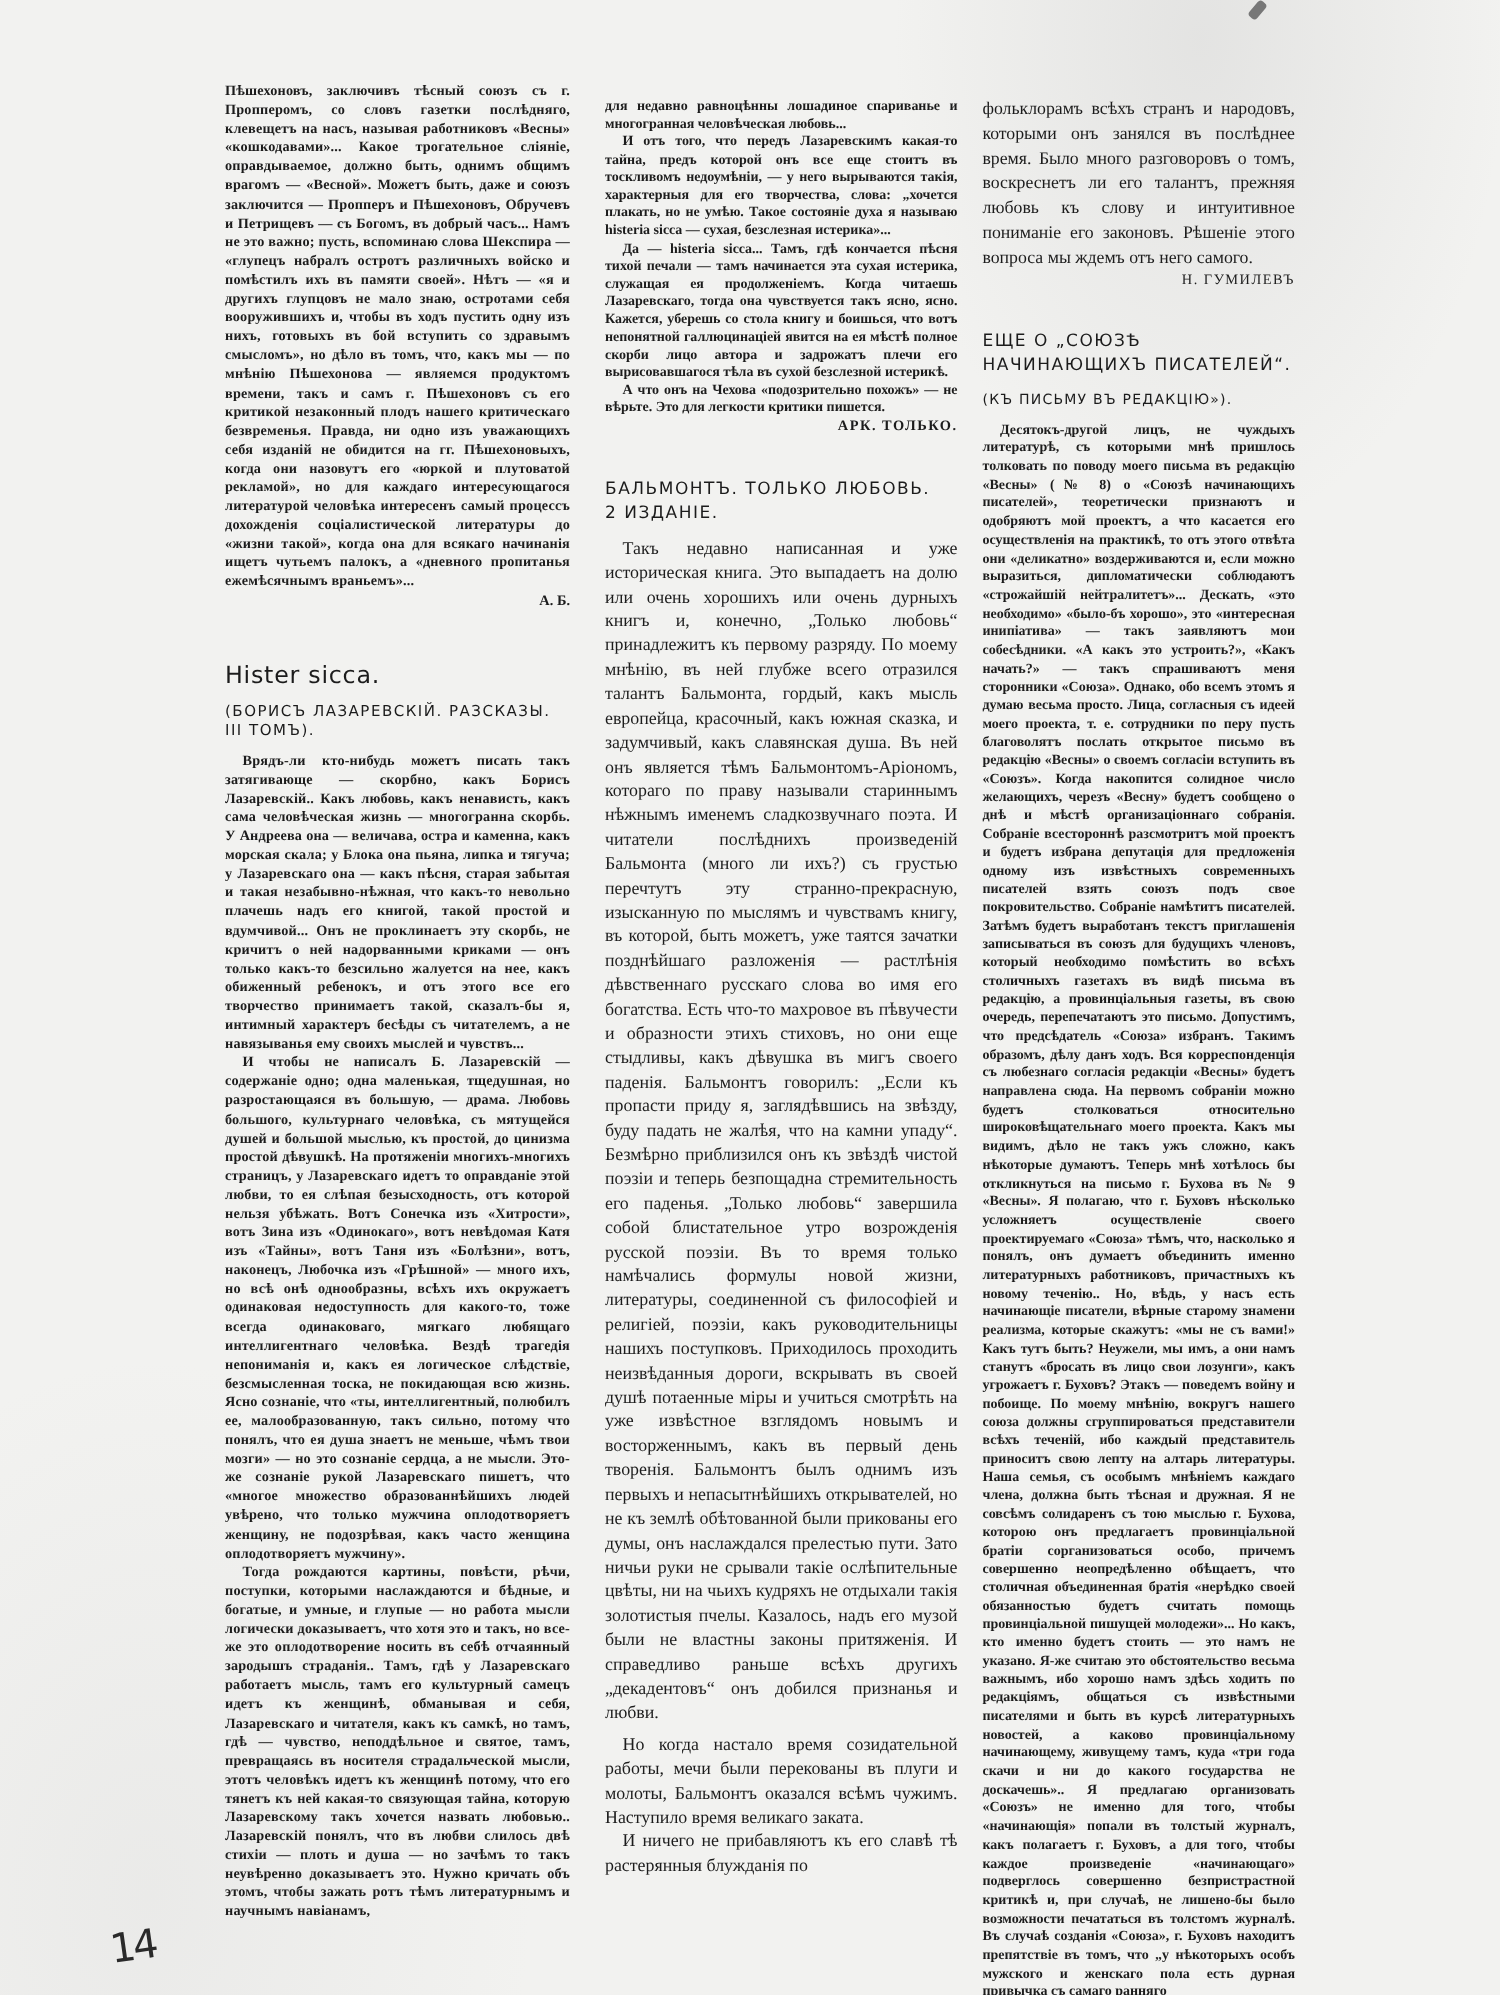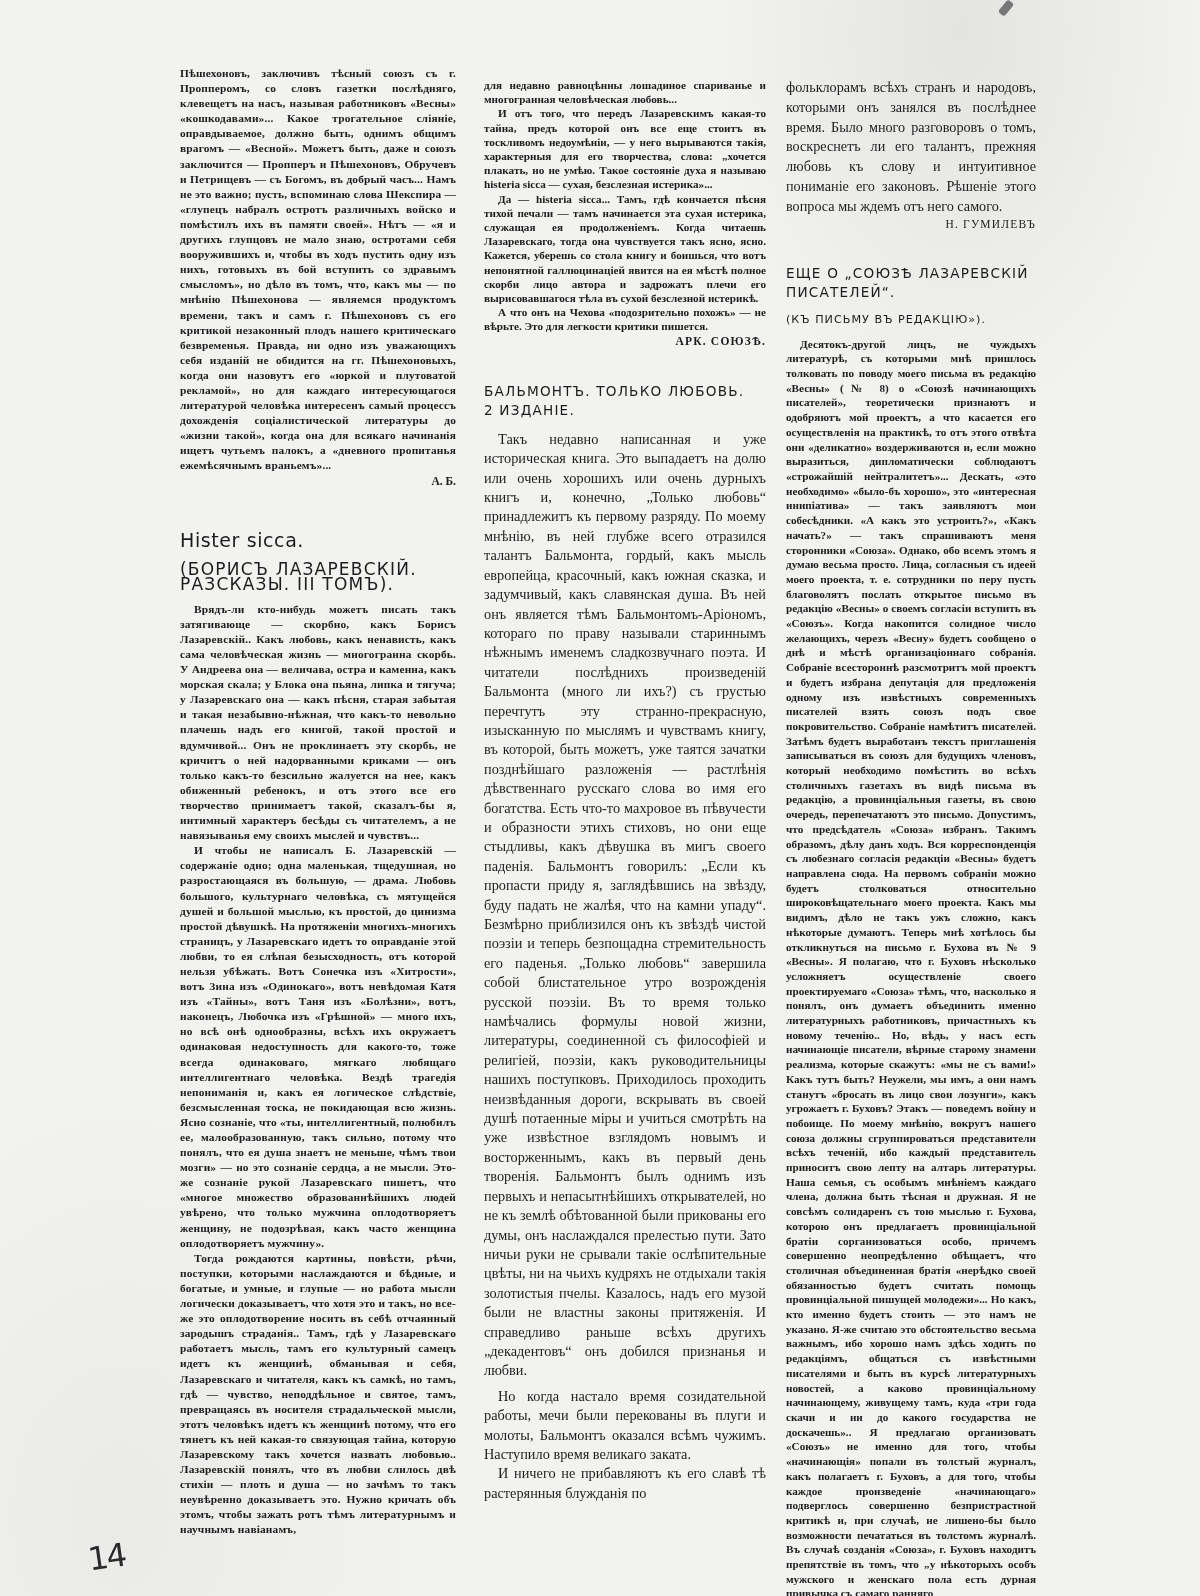--- a/index.html
+++ b/index.html
@@ -52,52 +52,52 @@
 <body>
 
 <div class="page-bg"></div>
 <div class="corner-mark"></div>
 
 <div class="col col1">
   <p class="noindent">Пѣшехоновъ, заключивъ тѣсный союзъ съ г. Пропперомъ, со словъ газетки послѣдняго, клевещетъ на насъ, называя работниковъ «Весны» «кошкодавами»... Какое трогательное сліяніе, оправдываемое, должно быть, однимъ общимъ врагомъ — «Весной». Можетъ быть, даже и союзъ заключится — Пропперъ и Пѣшехоновъ, Обручевъ и Петрищевъ — съ Богомъ, въ добрый часъ... Намъ не это важно; пусть, вспоминаю слова Шекспира — «глупецъ набралъ остротъ различныхъ войско и помѣстилъ ихъ въ памяти своей». Нѣтъ — «я и другихъ глупцовъ не мало знаю, остротами себя вооружившихъ и, чтобы въ ходъ пустить одну изъ нихъ, готовыхъ въ бой вступить со здравымъ смысломъ», но дѣло въ томъ, что, какъ мы — по мнѣнію Пѣшехонова — являемся продуктомъ времени, такъ и самъ г. Пѣшехоновъ съ его критикой незаконный плодъ нашего критическаго безвременья. Правда, ни одно изъ уважающихъ себя изданій не обидится на гг. Пѣшехоновыхъ, когда они назовутъ его «юркой и плутоватой рекламой», но для каждаго интересующагося литературой человѣка интересенъ самый процессъ дохожденія соціалистической литературы до «жизни такой», когда она для всякаго начинанія ищетъ чутьемъ палокъ, а «дневного пропитанья ежемѣсячнымъ враньемъ»...</p>
   <p class="sig" style="font-family:'Liberation Serif',serif;letter-spacing:0;">А. Б.</p>
 
   <h2 class="heading h-latin">Hister sicca.</h2>
-  <div class="heading sub-caps" style="font-size:17px;letter-spacing:1.2px;">(БОРИСЪ ЛАЗАРЕВСКІЙ. РАЗСКАЗЫ. III ТОМЪ).</div>
+  <div class="heading sub-caps" style="font-size:12px;letter-spacing:1.2px;">(БОРИСЪ ЛАЗАРЕВСКІЙ. РАЗСКАЗЫ. III ТОМЪ).</div>
 
   <p>Врядъ-ли кто-нибудь можетъ писать такъ затягивающе — скорбно, какъ Борисъ Лазаревскій.. Какъ любовь, какъ ненависть, какъ сама человѣческая жизнь — многогранна скорбь. У Андреева она — величава, остра и каменна, какъ морская скала; у Блока она пьяна, липка и тягуча; у Лазаревскаго она — какъ пѣсня, старая забытая и такая незабывно-нѣжная, что какъ-то невольно плачешь надъ его книгой, такой простой и вдумчивой... Онъ не проклинаетъ эту скорбь, не кричитъ о ней надорванными криками — онъ только какъ-то безсильно жалуется на нее, какъ обиженный ребенокъ, и отъ этого все его творчество принимаетъ такой, сказалъ-бы я, интимный характеръ бесѣды съ читателемъ, а не навязыванья ему своихъ мыслей и чувствъ...</p>
   <p>И чтобы не написалъ Б. Лазаревскій — содержаніе одно; одна маленькая, тщедушная, но разростающаяся въ большую, — драма. Любовь большого, культурнаго человѣка, съ мятущейся душей и большой мыслью, къ простой, до цинизма простой дѣвушкѣ. На протяженіи многихъ-многихъ страницъ, у Лазаревскаго идетъ то оправданіе этой любви, то ея слѣпая безысходность, отъ которой нельзя убѣжать. Вотъ Сонечка изъ «Хитрости», вотъ Зина изъ «Одинокаго», вотъ невѣдомая Катя изъ «Тайны», вотъ Таня изъ «Болѣзни», вотъ, наконецъ, Любочка изъ «Грѣшной» — много ихъ, но всѣ онѣ однообразны, всѣхъ ихъ окружаетъ одинаковая недоступность для какого-то, тоже всегда одинаковаго, мягкаго любящаго интеллигентнаго человѣка. Вездѣ трагедія непониманія и, какъ ея логическое слѣдствіе, безсмысленная тоска, не покидающая всю жизнь. Ясно сознаніе, что «ты, интеллигентный, полюбилъ ее, малообразованную, такъ сильно, потому что понялъ, что ея душа знаетъ не меньше, чѣмъ твои мозги» — но это сознаніе сердца, а не мысли. Это-же сознаніе рукой Лазаревскаго пишетъ, что «многое множество образованнѣйшихъ людей увѣрено, что только мужчина оплодотворяетъ женщину, не подозрѣвая, какъ часто женщина оплодотворяетъ мужчину».</p>
   <p>Тогда рождаются картины, повѣсти, рѣчи, поступки, которыми наслаждаются и бѣдные, и богатые, и умные, и глупые — но работа мысли логически доказываетъ, что хотя это и такъ, но все-же это оплодотворение носить въ себѣ отчаянный зародышъ страданія.. Тамъ, гдѣ у Лазаревскаго работаетъ мысль, тамъ его культурный самецъ идетъ къ женщинѣ, обманывая и себя, Лазаревскаго и читателя, какъ къ самкѣ, но тамъ, гдѣ — чувство, неподдѣльное и святое, тамъ, превращаясь въ носителя страдальческой мысли, этотъ человѣкъ идетъ къ женщинѣ потому, что его тянетъ къ ней какая-то связующая тайна, которую Лазаревскому такъ хочется назвать любовью.. Лазаревскій понялъ, что въ любви слилось двѣ стихіи — плоть и душа — но зачѣмъ то такъ неувѣренно доказываетъ это. Нужно кричать объ этомъ, чтобы зажать ротъ тѣмъ литературнымъ и научнымъ навіанамъ,</p>
 </div>
 
 <div class="col col2">
   <div class="upper">
     <p class="noindent">для недавно равноцѣнны лошадиное спариванье и многогранная человѣческая любовь...</p>
     <p>И отъ того, что передъ Лазаревскимъ какая-то тайна, предъ которой онъ все еще стоитъ въ тоскливомъ недоумѣніи, — у него вырываются такія, характерныя для его творчества, слова: „хочется плакать, но не умѣю. Такое состояніе духа я называю histeria sicca — сухая, безслезная истерика»...</p>
     <p>Да — histeria sicca... Тамъ, гдѣ кончается пѣсня тихой печали — тамъ начинается эта сухая истерика, служащая ея продолженіемъ. Когда читаешь Лазаревскаго, тогда она чувствуется такъ ясно, ясно. Кажется, уберешь со стола книгу и боишься, что вотъ непонятной галлюцинаціей явится на ея мѣстѣ полное скорби лицо автора и задрожатъ плечи его вырисовавшагося тѣла въ сухой безслезной истерикѣ.</p>
     <p>А что онъ на Чехова «подозрительно похожъ» — не вѣрьте. Это для легкости критики пишется.</p>
-    <p class="sig">АРК. СОЮЗѢ.</p>
+    <p class="sig">АРК. ТОЛЬКО.</p>
   </div>
 
   <h2 class="heading h-caps" style="margin-top:34px;width:270px;">БАЛЬМОНТЪ. ТОЛЬКО ЛЮБОВЬ. 2 ИЗДАНІЕ.</h2>
 
   <div class="modern">
     <p>Такъ недавно написанная и уже историческая книга. Это выпадаетъ на долю или очень хорошихъ или очень дурныхъ книгъ и, конечно, „Только любовь“ принадлежитъ къ первому разряду. По моему мнѣнію, въ ней глубже всего отразился талантъ Бальмонта, гордый, какъ мысль европейца, красочный, какъ южная сказка, и задумчивый, какъ славянская душа. Въ ней онъ является тѣмъ Бальмонтомъ-Аріономъ, котораго по праву называли стариннымъ нѣжнымъ именемъ сладкозвучнаго поэта. И читатели послѣднихъ произведеній Бальмонта (много ли ихъ?) съ грустью перечтутъ эту странно-прекрасную, изысканную по мыслямъ и чувствамъ книгу, въ которой, быть можетъ, уже таятся зачатки позднѣйшаго разложенія — растлѣнія дѣвственнаго русскаго слова во имя его богатства. Есть что-то махровое въ пѣвучести и образности этихъ стиховъ, но они еще стыдливы, какъ дѣвушка въ мигъ своего паденія. Бальмонтъ говорилъ: „Если къ пропасти приду я, заглядѣвшись на звѣзду, буду падать не жалѣя, что на камни упаду“. Безмѣрно приблизился онъ къ звѣздѣ чистой поэзіи и теперь безпощадна стремительность его паденья. „Только любовь“ завершила собой блистательное утро возрожденія русской поэзіи. Въ то время только намѣчались формулы новой жизни, литературы, соединенной съ философіей и религіей, поэзіи, какъ руководительницы нашихъ поступковъ. Приходилось проходить неизвѣданныя дороги, вскрывать въ своей душѣ потаенные міры и учиться смотрѣть на уже извѣстное взглядомъ новымъ и восторженнымъ, какъ въ первый день творенія. Бальмонтъ былъ однимъ изъ первыхъ и непасытнѣйшихъ открывателей, но не къ землѣ обѣтованной были прикованы его думы, онъ наслаждался прелестью пути. Зато ничьи руки не срывали такіе ослѣпительные цвѣты, ни на чьихъ кудряхъ не отдыхали такія золотистыя пчелы. Казалось, надъ его музой были не властны законы притяженія. И справедливо раньше всѣхъ другихъ „декадентовъ“ онъ добился признанья и любви.</p>
     <p style="margin-top:6px;">Но когда настало время созидательной работы, мечи были перекованы въ плуги и молоты, Бальмонтъ оказался всѣмъ чужимъ. Наступило время великаго заката.</p>
     <p>И ничего не прибавляютъ къ его славѣ тѣ растерянныя блужданія по</p>
   </div>
 </div>
 
 <div class="col col3">
   <div class="mod">
     <p class="noindent">фольклорамъ всѣхъ странъ и народовъ, которыми онъ занялся въ послѣднее время. Было много разговоровъ о томъ, воскреснетъ ли его талантъ, прежняя любовь къ слову и интуитивное пониманіе его законовъ. Рѣшеніе этого вопроса мы ждемъ отъ него самого.</p>
   </div>
   <p class="sig">Н. ГУМИЛЕВЪ</p>
 
-  <h2 class="heading h-caps" style="margin-top:32px;">ЕЩЕ О „СОЮЗѢ ЛАЗАРЕВСКІЙ ПИСАТЕЛЕЙ“.</h2>
+  <h2 class="heading h-caps" style="margin-top:32px;">ЕЩЕ О „СОЮЗѢ НАЧИНАЮЩИХЪ ПИСАТЕЛЕЙ“.</h2>
   <div class="heading sub-caps">(КЪ ПИСЬМУ ВЪ РЕДАКЦІЮ»).</div>
 
   <div class="bold">
     <p>Десятокъ-другой лицъ, не чуждыхъ литературѣ, съ которыми мнѣ пришлось толковать по поводу моего письма въ редакцію «Весны» (№ 8) о «Союзѣ начинающихъ писателей», теоретически признаютъ и одобряютъ мой проектъ, а что касается его осуществленія на практикѣ, то отъ этого отвѣта они «деликатно» воздерживаются и, если можно выразиться, дипломатически соблюдаютъ «строжайшій нейтралитетъ»... Дескать, «это необходимо» «было-бъ хорошо», это «интересная инипіатива» — такъ заявляютъ мои собесѣдники. «А какъ это устроить?», «Какъ начать?» — такъ спрашиваютъ меня сторонники «Союза». Однако, обо всемъ этомъ я думаю весьма просто. Лица, согласныя съ идеей моего проекта, т. е. сотрудники по перу пусть благоволятъ послать открытое письмо въ редакцію «Весны» о своемъ согласіи вступить въ «Союзъ». Когда накопится солидное число желающихъ, черезъ «Весну» будетъ сообщено о днѣ и мѣстѣ организаціоннаго собранія. Собраніе всестороннѣ разсмотритъ мой проектъ и будетъ избрана депутація для предложенія одному изъ извѣстныхъ современныхъ писателей взять союзъ подъ свое покровительство. Собраніе намѣтитъ писателей. Затѣмъ будетъ выработанъ текстъ приглашенія записываться въ союзъ для будущихъ членовъ, который необходимо помѣстить во всѣхъ столичныхъ газетахъ въ видѣ письма въ редакцію, а провинціальныя газеты, въ свою очередь, перепечатаютъ это письмо. Допустимъ, что предсѣдатель «Союза» избранъ. Такимъ образомъ, дѣлу данъ ходъ. Вся корреспонденція съ любезнаго согласія редакціи «Весны» будетъ направлена сюда. На первомъ собраніи можно будетъ столковаться относительно широковѣщательнаго моего проекта. Какъ мы видимъ, дѣло не такъ ужъ сложно, какъ нѣкоторые думаютъ. Теперь мнѣ хотѣлось бы откликнуться на письмо г. Бухова въ № 9 «Весны». Я полагаю, что г. Буховъ нѣсколько усложняетъ осуществленіе своего проектируемаго «Союза» тѣмъ, что, насколько я понялъ, онъ думаетъ объединить именно литературныхъ работниковъ, причастныхъ къ новому теченію.. Но, вѣдь, у насъ есть начинающіе писатели, вѣрные старому знамени реализма, которые скажутъ: «мы не съ вами!» Какъ тутъ быть? Неужели, мы имъ, а они намъ станутъ «бросать въ лицо свои лозунги», какъ угрожаетъ г. Буховъ? Этакъ — поведемъ войну и побоище. По моему мнѣнію, вокругъ нашего союза должны сгруппироваться представители всѣхъ теченій, ибо каждый представитель приноситъ свою лепту на алтарь литературы. Наша семья, съ особымъ мнѣніемъ каждаго члена, должна быть тѣсная и дружная. Я не совсѣмъ солидаренъ съ тою мыслью г. Бухова, которою онъ предлагаетъ провинціальной братіи сорганизоваться особо, причемъ совершенно неопредѣленно обѣщаетъ, что столичная объединенная братія «нерѣдко своей обязанностью будетъ считать помощь провинціальной пишущей молодежи»... Но какъ, кто именно будетъ стоить — это намъ не указано. Я-же считаю это обстоятельство весьма важнымъ, ибо хорошо намъ здѣсь ходить по редакціямъ, общаться съ извѣстными писателями и быть въ курсѣ литературныхъ новостей, а каково провинціальному начинающему, живущему тамъ, куда «три года скачи и ни до какого государства не доскачешь».. Я предлагаю организовать «Союзъ» не именно для того, чтобы «начинающія» попали въ толстый журналъ, какъ полагаетъ г. Буховъ, а для того, чтобы каждое произведеніе «начинающаго» подверглось совершенно безпристрастной критикѣ и, при случаѣ, не лишено-бы было возможности печататься въ толстомъ журналѣ. Въ случаѣ созданія «Союза», г. Буховъ находитъ препятствіе въ томъ, что „у нѣкоторыхъ особъ мужского и женскаго пола есть дурная привычка съ самаго ранняго</p>
   </div>
 </div>
 
 <div class="page-number">14</div>
 
 </body></html>

